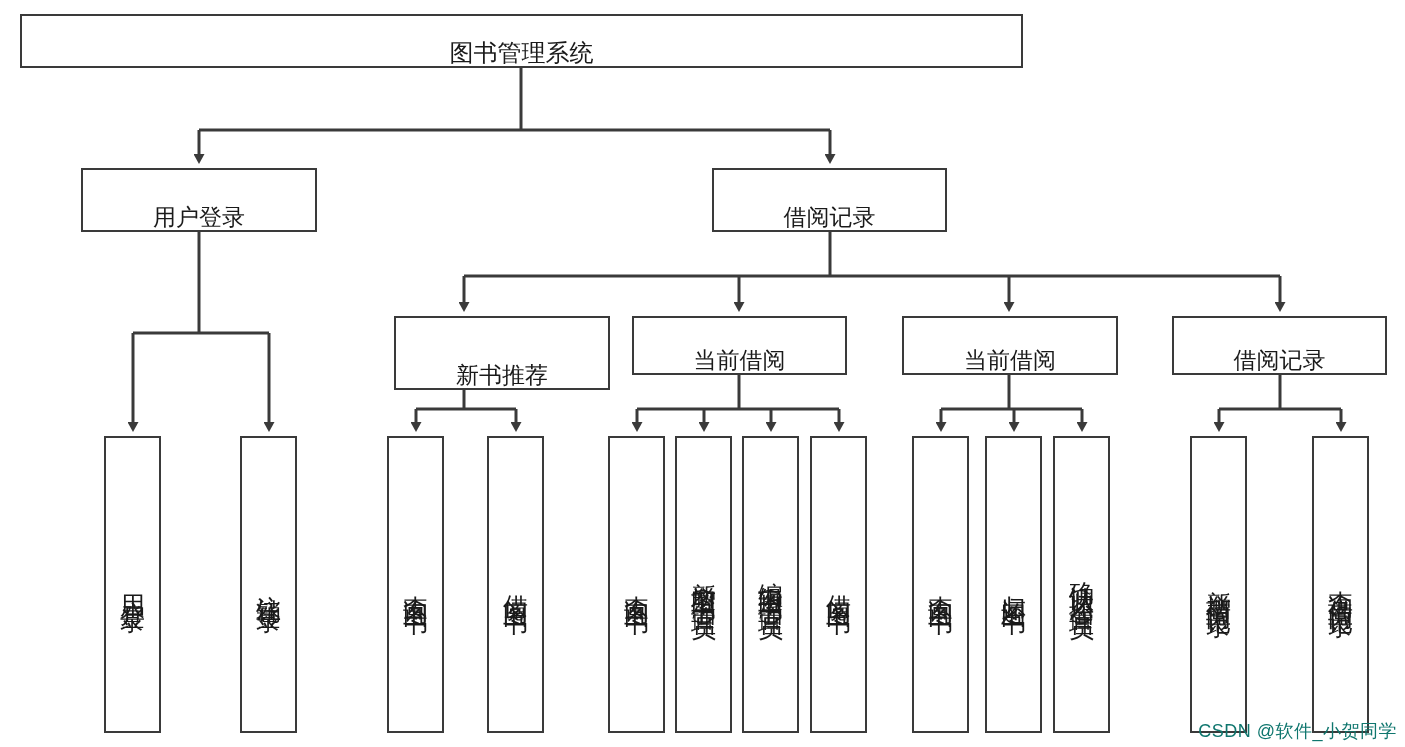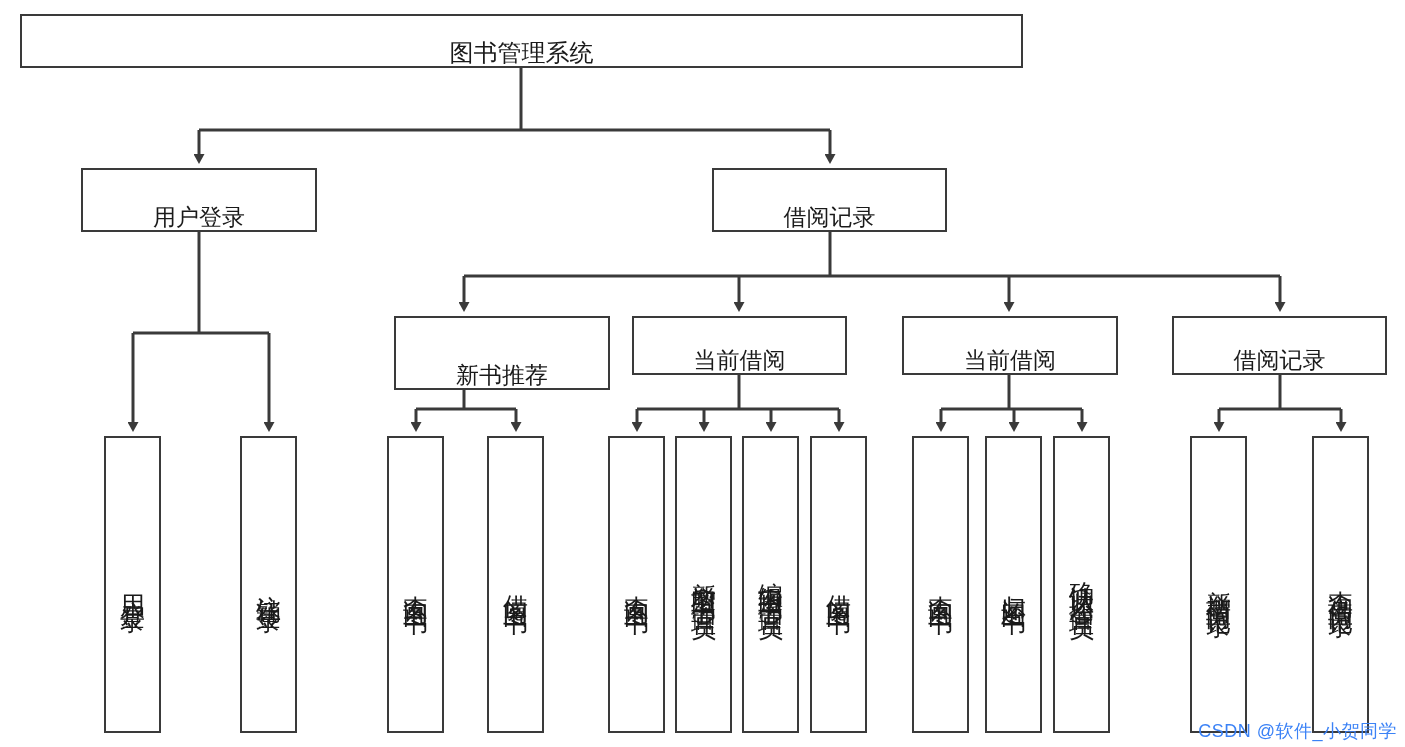--- a/index.html
+++ b/index.html
@@ -60,21 +60,21 @@
     font-size: 25px;
     letter-spacing: 5px;
     line-height: 1;
     white-space: nowrap;
   }
   .watermark {
     position: absolute;
     right: 8px;
     bottom: 4px;
     font-size: 18px;
-    color: #3b82f6;
+    color: #0f766e;
     letter-spacing: 0.5px;
     z-index: 5;
     white-space: nowrap;
     font-family: "Liberation Sans", "DejaVu Sans", sans-serif;
   }
 </style>
 </head>
 <body>
 
 <div id="canvas">

